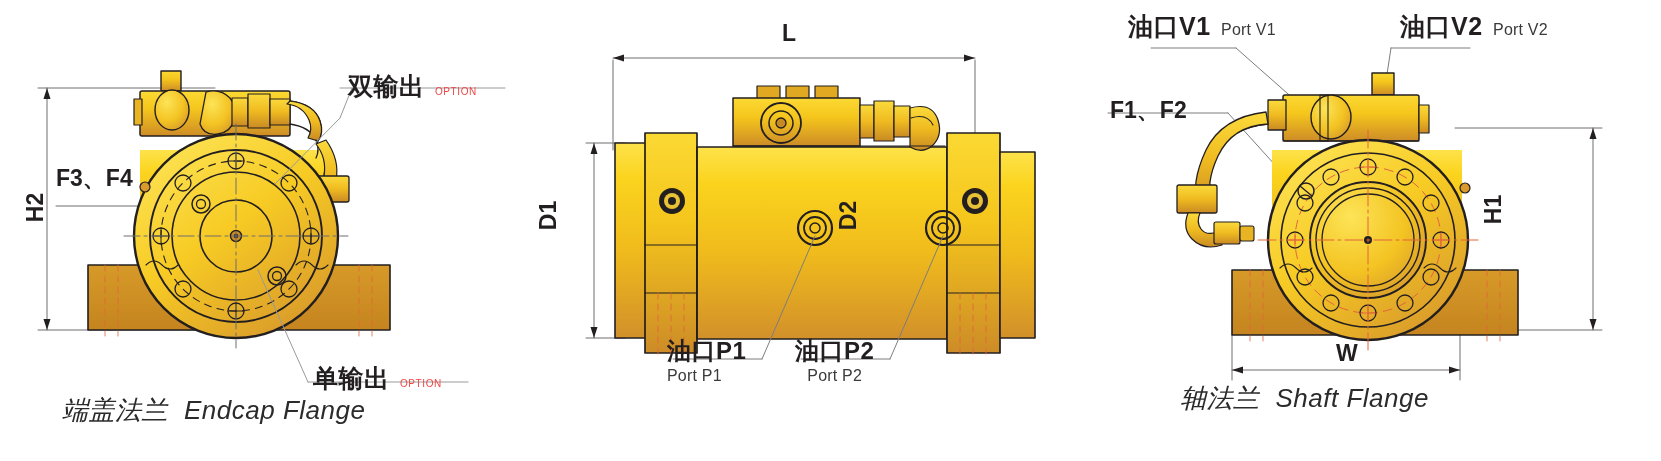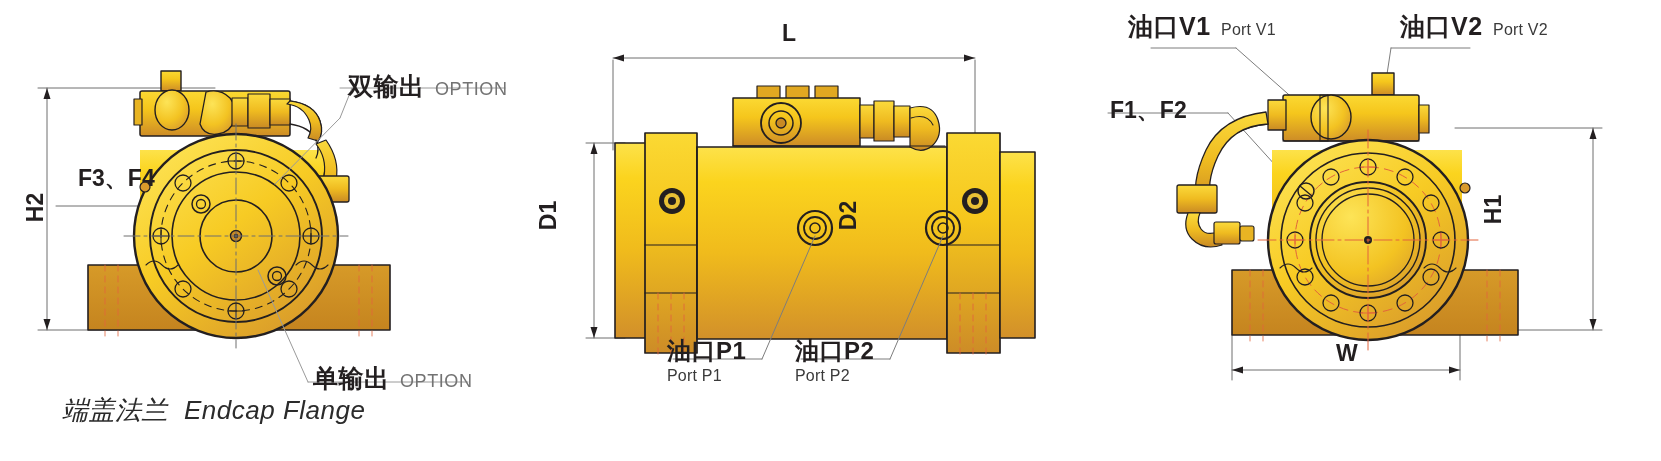--- a/index.html
+++ b/index.html
@@ -14,21 +14,21 @@
     position: relative;
     overflow: hidden;
   }
   #stage { position: absolute; inset: 0; }
   svg.fig { position: absolute; top: 0; left: 0; width: 1661px; height: 461px; }
 
   .txt { position: absolute; white-space: nowrap; line-height: 1; }
   .cn-lg   { font-size: 25px; font-weight: 600; letter-spacing: .5px; }
   .cn-md   { font-size: 24px; font-weight: 600; letter-spacing: .5px; }
   .en-sm   { font-size: 16px; font-weight: 400; color: #3a3a3a; letter-spacing: .2px; margin-top: 48px; }
-  .en-opt  { font-size: 18px; font-weight: 400; color: #737373; letter-spacing: .6px; }
+  .en-opt  { font-size: 10px; font-weight: 400; color: #ef4444; letter-spacing: .6px; }
   .cap     { font-size: 26px; font-weight: 400; letter-spacing: .5px; color: #2b2b2b; font-style: italic; }
   .cap .cn { font-weight: 500; }
   .dim     { font-size: 23px; font-weight: 700; color: #231f20; }
   .dimv    { font-size: 23px; font-weight: 700; color: #231f20;
              transform-origin: 50% 50%; }
   .rot-ccw { transform: rotate(-90deg); }
 </style>
 </head>
 <body>
 
@@ -380,21 +380,21 @@
           <path d="M1280 268 q8 -8 16 0 q8 8 16 0" fill="none" stroke="#231f20" stroke-width="1.1"></path>
           <path d="M1424 268 q8 -8 16 0 q8 8 16 0" fill="none" stroke="#231f20" stroke-width="1.1"></path>
         </g>
       </g>
 
     </g>
   </svg>
 
   <div class="txt dimv rot-ccw" style="left:5px; top:196px; width:60px; text-align:center;">H2</div>
 
-  <div class="txt" style="left:56px; top:167px;margin-left:22px;">
+  <div class="txt" style="left:56px; top:167px;">
     <span class="dim">F3、F4</span>
   </div>
 
   <div class="txt" style="left:348px; top:74px;">
     <span class="cn-lg">双输出</span>
     <span class="en-opt" style="margin-left:6px;">OPTION</span>
   </div>
 
   <div class="txt" style="left:313px; top:366px;">
     <span class="cn-lg">单输出</span>
@@ -409,35 +409,38 @@
 
   <div class="txt dimv rot-ccw" style="left:518px; top:204px; width:60px; text-align:center;">D1</div>
 
   <div class="txt dimv rot-ccw" style="left:818px; top:204px; width:60px; text-align:center;">D2</div>
 
   <div class="txt" style="left:667px; top:339px;">
     <div class="cn-md">油口P1</div>
     <div class="en-sm" style="margin-top:5px;">Port P1</div>
   </div>
 
-  <div class="txt" style="left:795px; top:339px;">
+  <div class="txt" style="left:795px; top:339px;text-align:center;">
     <div class="cn-md">油口P2</div>
     <div class="en-sm" style="margin-top:5px;">Port P2</div>
   </div>
 
   <div class="txt" style="left:1128px; top:14px;">
     <span class="cn-lg">油口V1</span>
     <span class="en-sm" style="margin-left:6px;">Port V1</span>
   </div>
 
   <div class="txt" style="left:1400px; top:14px;">
     <span class="cn-lg">油口V2</span>
     <span class="en-sm" style="margin-left:6px;">Port V2</span>
   </div>
 
   <div class="txt dim" style="left:1110px; top:99px;text-align:right;">F1、F2</div>
 
   <div class="txt dimv rot-ccw" style="left:1463px; top:198px; width:60px; text-align:center;">H1</div>
 
   <div class="txt dim" style="left:1336px; top:342px;">W</div>
 
+  <div class="txt cap" style="left:1180px; top:385px;">
+    <span class="cn">轴法兰</span><span style="display:inline-block;width:16px;"></span><span>Shaft Flange</span>
+  </div>
 
 </div>
 
 </body></html>

